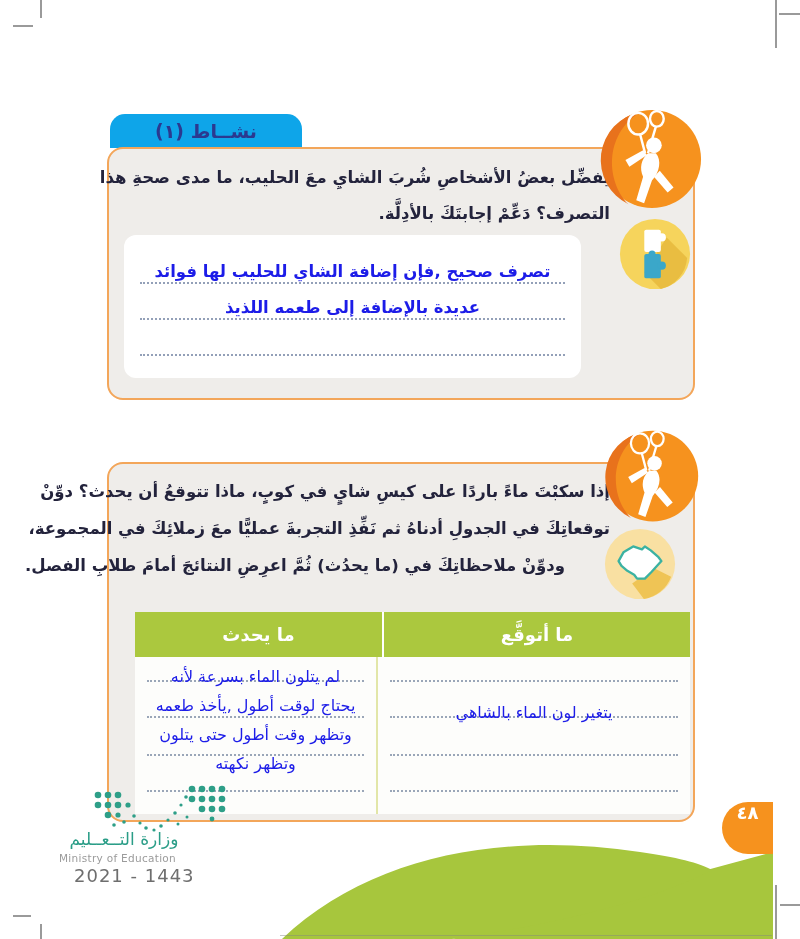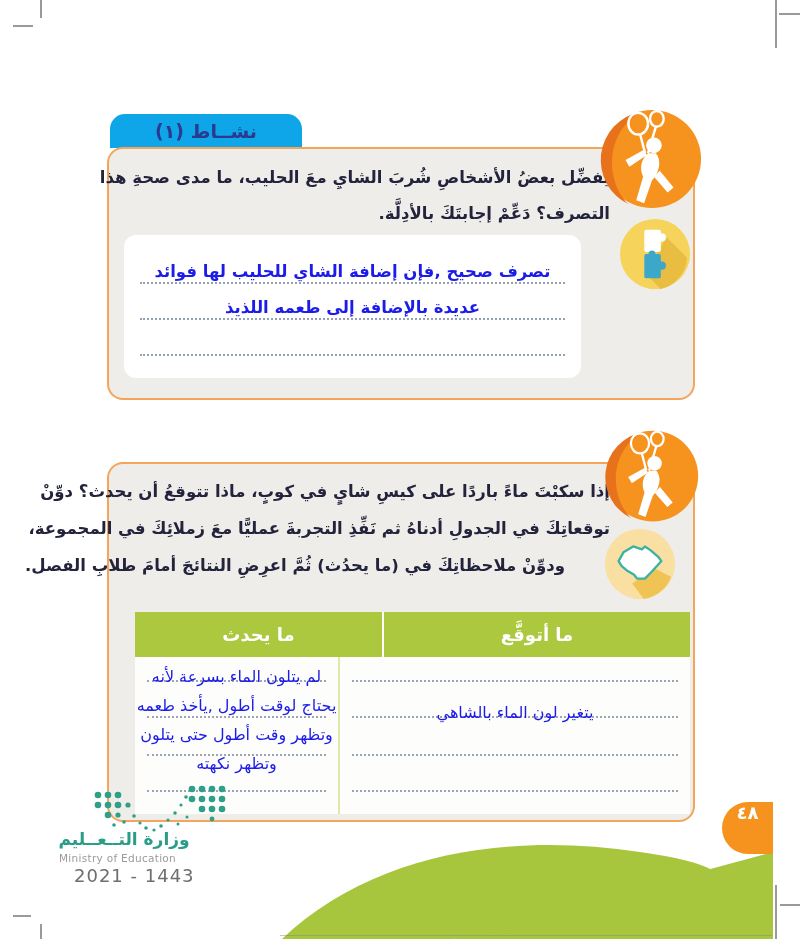--- a/index.html
+++ b/index.html
@@ -25,31 +25,31 @@
            justify-content:center;direction:rtl;color:#1C1CE8;font-weight:bold;font-size:16.5px;
            padding-bottom:1px;box-sizing:border-box;}
   
   .tbl{position:absolute;left:26px;top:148px;width:555px;direction:rtl;}
   .thead{display:flex;height:45px;background:#ABC83E;}
   .th{color:#fff;font-weight:bold;font-size:18px;display:flex;align-items:center;justify-content:center;direction:rtl;}
   .th-expect{width:308px;border-left:2px solid #fff;box-sizing:border-box;}
   .th-happen{flex:1;}
   .tbody{display:flex;height:157px;background:#FDFDFB;}
   .cell{position:relative;}
-  .cell-expect{width:352px;border-left:2px solid #E2E6A8;box-sizing:border-box;}
+  .cell-expect{width:314px;border-left:2px solid #E2E6A8;box-sizing:border-box;}
   .cell-happen{flex:1;}
   .dline{position:absolute;left:12px;right:12px;border-top:2px dotted #9AA6B8;height:0;}
   .pen{position:absolute;left:0;right:0;text-align:center;color:#1C1CE8;font-weight:normal;direction:rtl;}
   .happen-text{top:5px;font-size:16px;line-height:29px;}
   .expect-text{top:46px;font-size:16px;}
   
   .icon{position:absolute;}
   
   .moe-ar{position:absolute;left:55px;top:829px;width:138px;text-align:center;direction:rtl;
-          color:#2A9D87;font-weight:bold;font-size:17px;}
+          color:#2A9D87;font-weight:normal;font-size:17px;}
   .moe-en{position:absolute;left:59px;top:852px;font-size:10.5px;color:#9B9B9B;letter-spacing:.3px;}
   .moe-years{position:absolute;left:74px;top:865px;font-size:18px;color:#6E6E6E;letter-spacing:1px;}
   
   .page-num{position:absolute;left:722px;top:802px;width:51px;height:52px;background:#F6921E;
             border-radius:26px 0 0 26px;color:#fff;font-weight:bold;font-size:18px;
             display:flex;align-items:flex-start;justify-content:center;letter-spacing:2px;direction:rtl;}
   .hills{position:absolute;left:0;top:830px;}
 </style>
 </head>
 <body>

